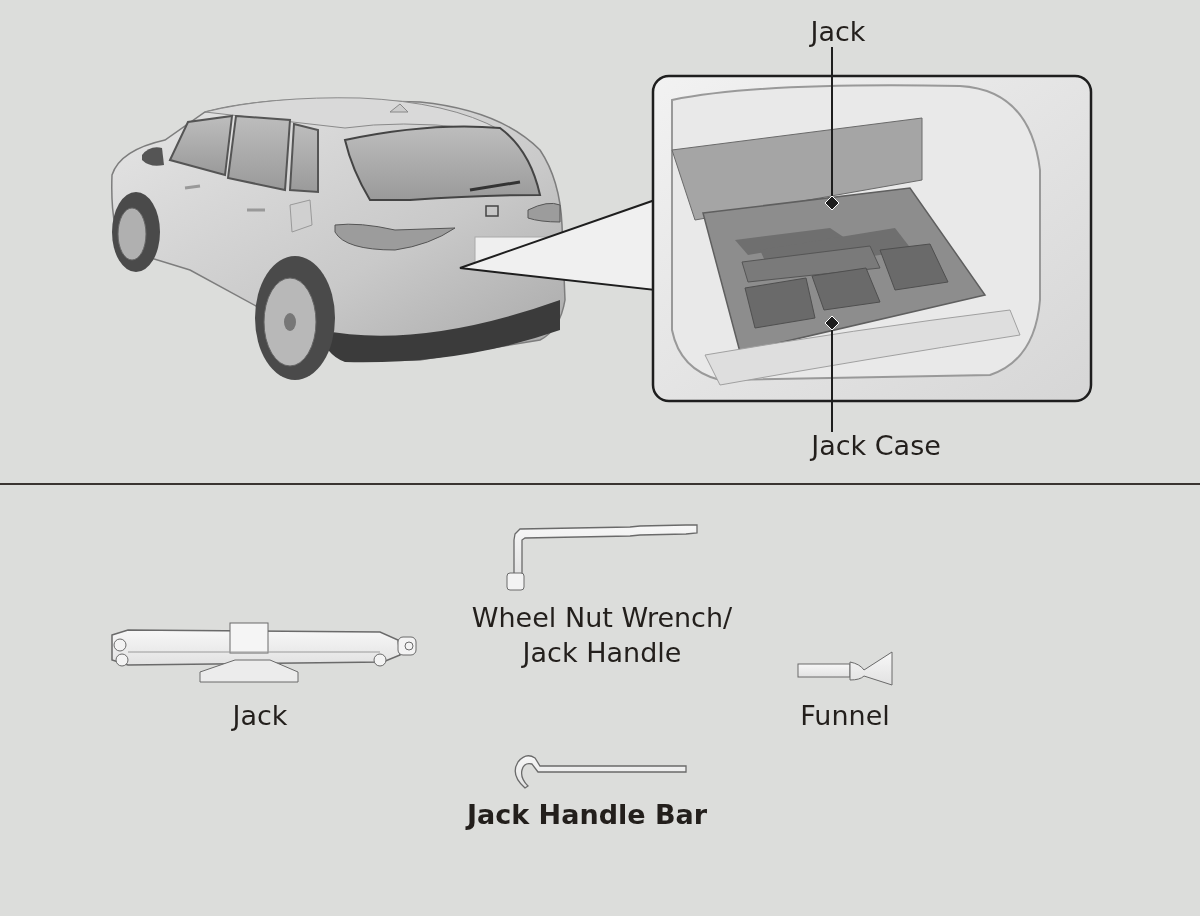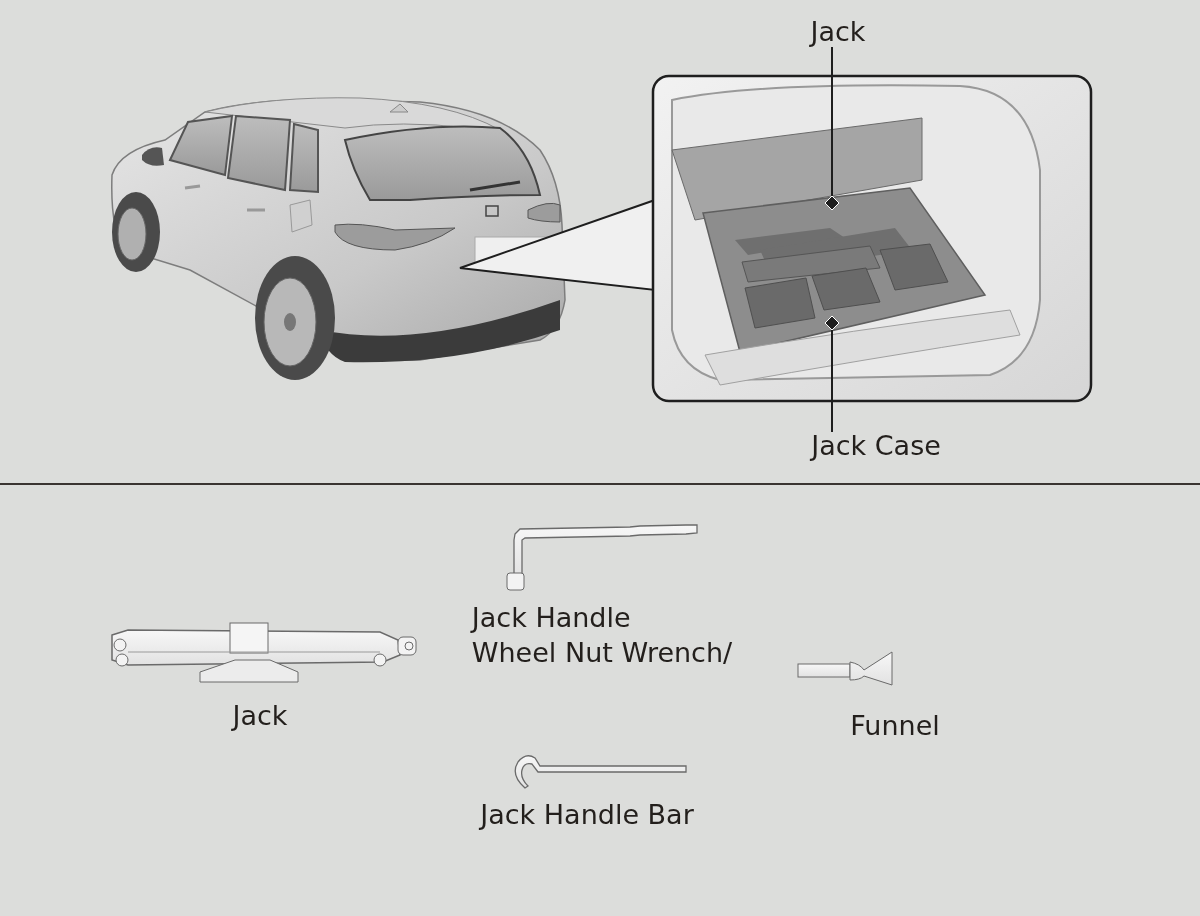--- a/index.html
+++ b/index.html
@@ -1,18 +1,18 @@
 <!DOCTYPE html>
 <html><head>
 <meta charset="utf-8">
 <style>
   html,body{margin:0;padding:0;}
   body{width:1200px;height:916px;background:#dcdddb;position:relative;overflow:hidden;font-family:"DejaVu Sans",sans-serif;color:#231f1c;}
   .lbl{position:absolute;font-size:27px;white-space:nowrap;letter-spacing:0px;}
-  .center{transform:translateX(-50%);}
+  .center{transform:translateX(-50%);text-align:center;}
   svg{position:absolute;left:0;top:0;}
   .divider{position:absolute;left:0;top:483px;width:1200px;height:2px;background:#3a3431;}
 </style>
 </head>
 <body>
 
 <svg width="1200" height="916" viewBox="0 0 1200 916">
   <defs>
     <linearGradient id="carBody" x1="0" y1="0" x2="1" y2="1">
       <stop offset="0" stop-color="#e6e6e6"></stop>
@@ -125,17 +125,17 @@
   </g>
 </svg>
 
 <div class="lbl center" style="left:838px;top:16px;">Jack</div>
 <div class="lbl center" style="left:876px;top:430px;">Jack Case</div>
 
 <div class="divider"></div>
 
 <div class="lbl center" style="left:260px;top:700px;">Jack</div>
 <div class="lbl center" style="left:602px;top:600px;line-height:35px;">
+  <div>Wheel Nut Wrench/</div>
   <div>Jack Handle</div>
-  <div>Wheel Nut Wrench/</div>
 </div>
-<div class="lbl center" style="left:895px;top:700px;margin-top:10px;">Funnel</div>
-<div class="lbl center" style="left:587px;top:799px;">Jack Handle Bar</div>
+<div class="lbl center" style="left:845px;top:700px;">Funnel</div>
+<div class="lbl center" style="left:587px;top:799px;font-weight:bold;">Jack Handle Bar</div>
 
 </body></html>

